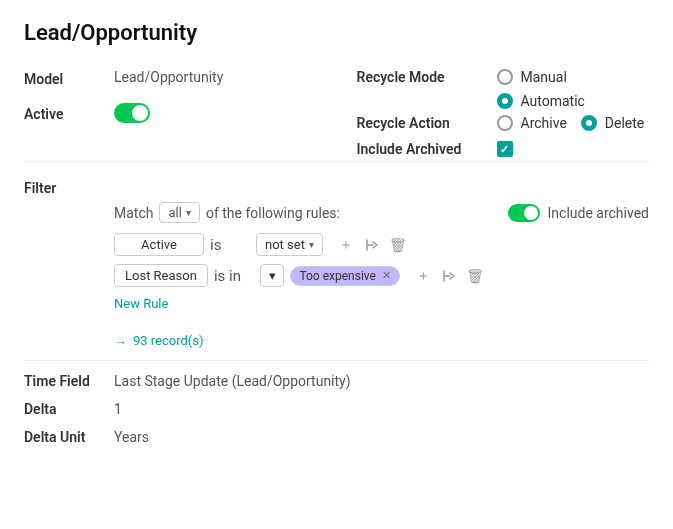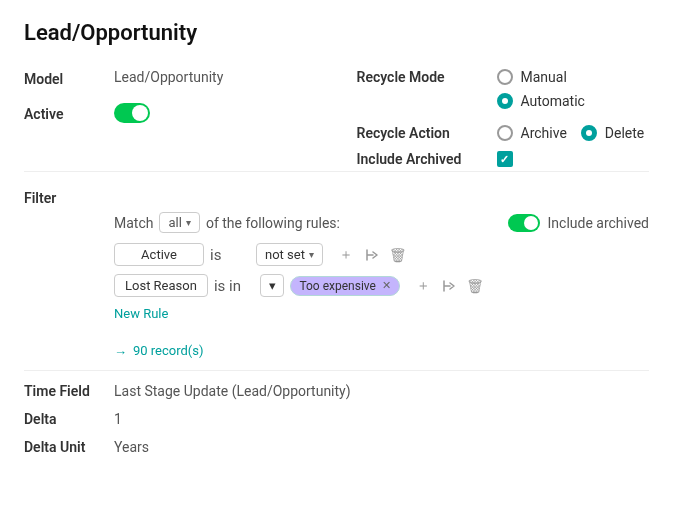--- a/index.html
+++ b/index.html
@@ -355,21 +355,21 @@
       <div class="toggle-switch on">
         <div class="toggle-track">
           <div class="toggle-thumb"></div>
         </div>
       </div>
     </div>
   </div>
 
   <div class="right-col">
 
-    <div class="right-field-row" style="align-items:flex-start; margin-bottom:16px;">
+    <div class="right-field-row" style="align-items:flex-start; margin-bottom:6px;">
       <span class="right-label">Recycle Mode</span>
       <div class="recycle-mode-group">
         <div class="radio-item">
           <div class="radio-circle"></div>
           <span class="radio-label">Manual</span>
         </div>
         <div class="radio-item">
           <div class="radio-circle selected"></div>
           <span class="radio-label">Automatic</span>
         </div>
@@ -461,21 +461,21 @@
           <div class="icon-btn">🗑</div>
         </div>
       </div>
 
       <div style="margin-bottom:18px;">
         <a class="new-rule-link">New Rule</a>
       </div>
 
       <div class="records-link">
         <span class="arrow-right">→</span>
-        <span>90 record(s)</span>
+        <span>93 record(s)</span>
       </div>
     </div>
   </div>
 </div>
 
 <div class="bottom-fields">
   <div class="bottom-field-row">
     <span class="bottom-field-label">Time Field</span>
     <span class="bottom-field-value">Last Stage Update (Lead/Opportunity)</span>
   </div>

